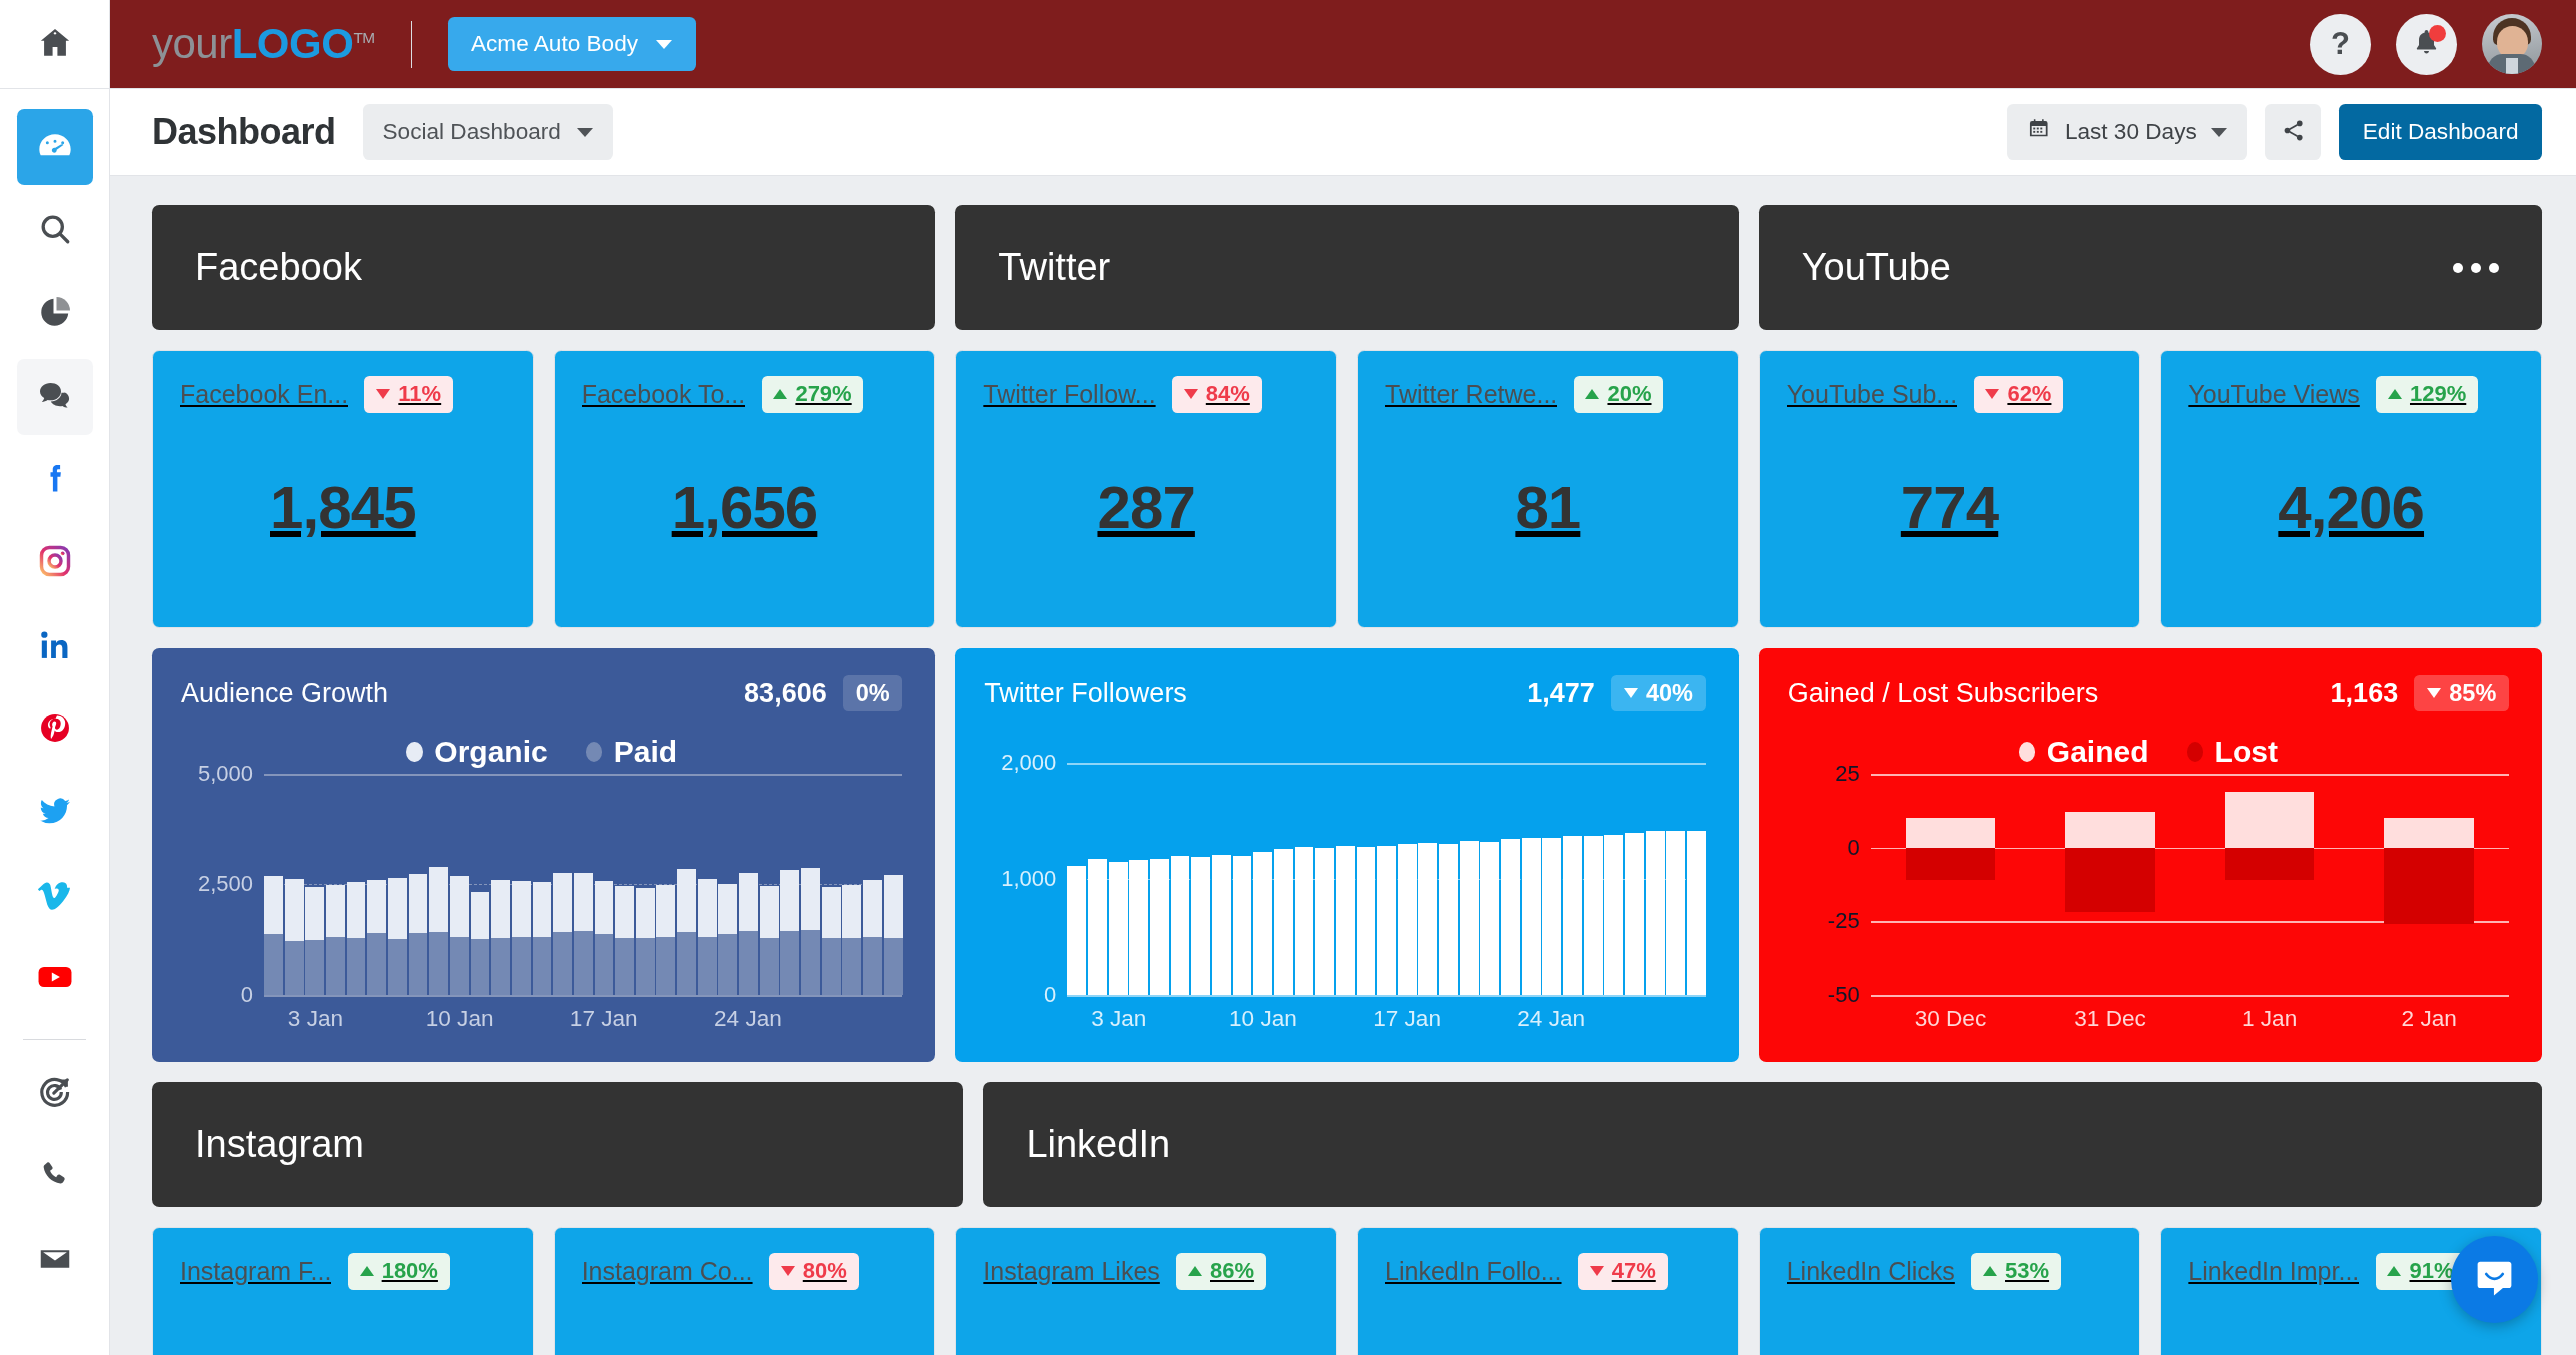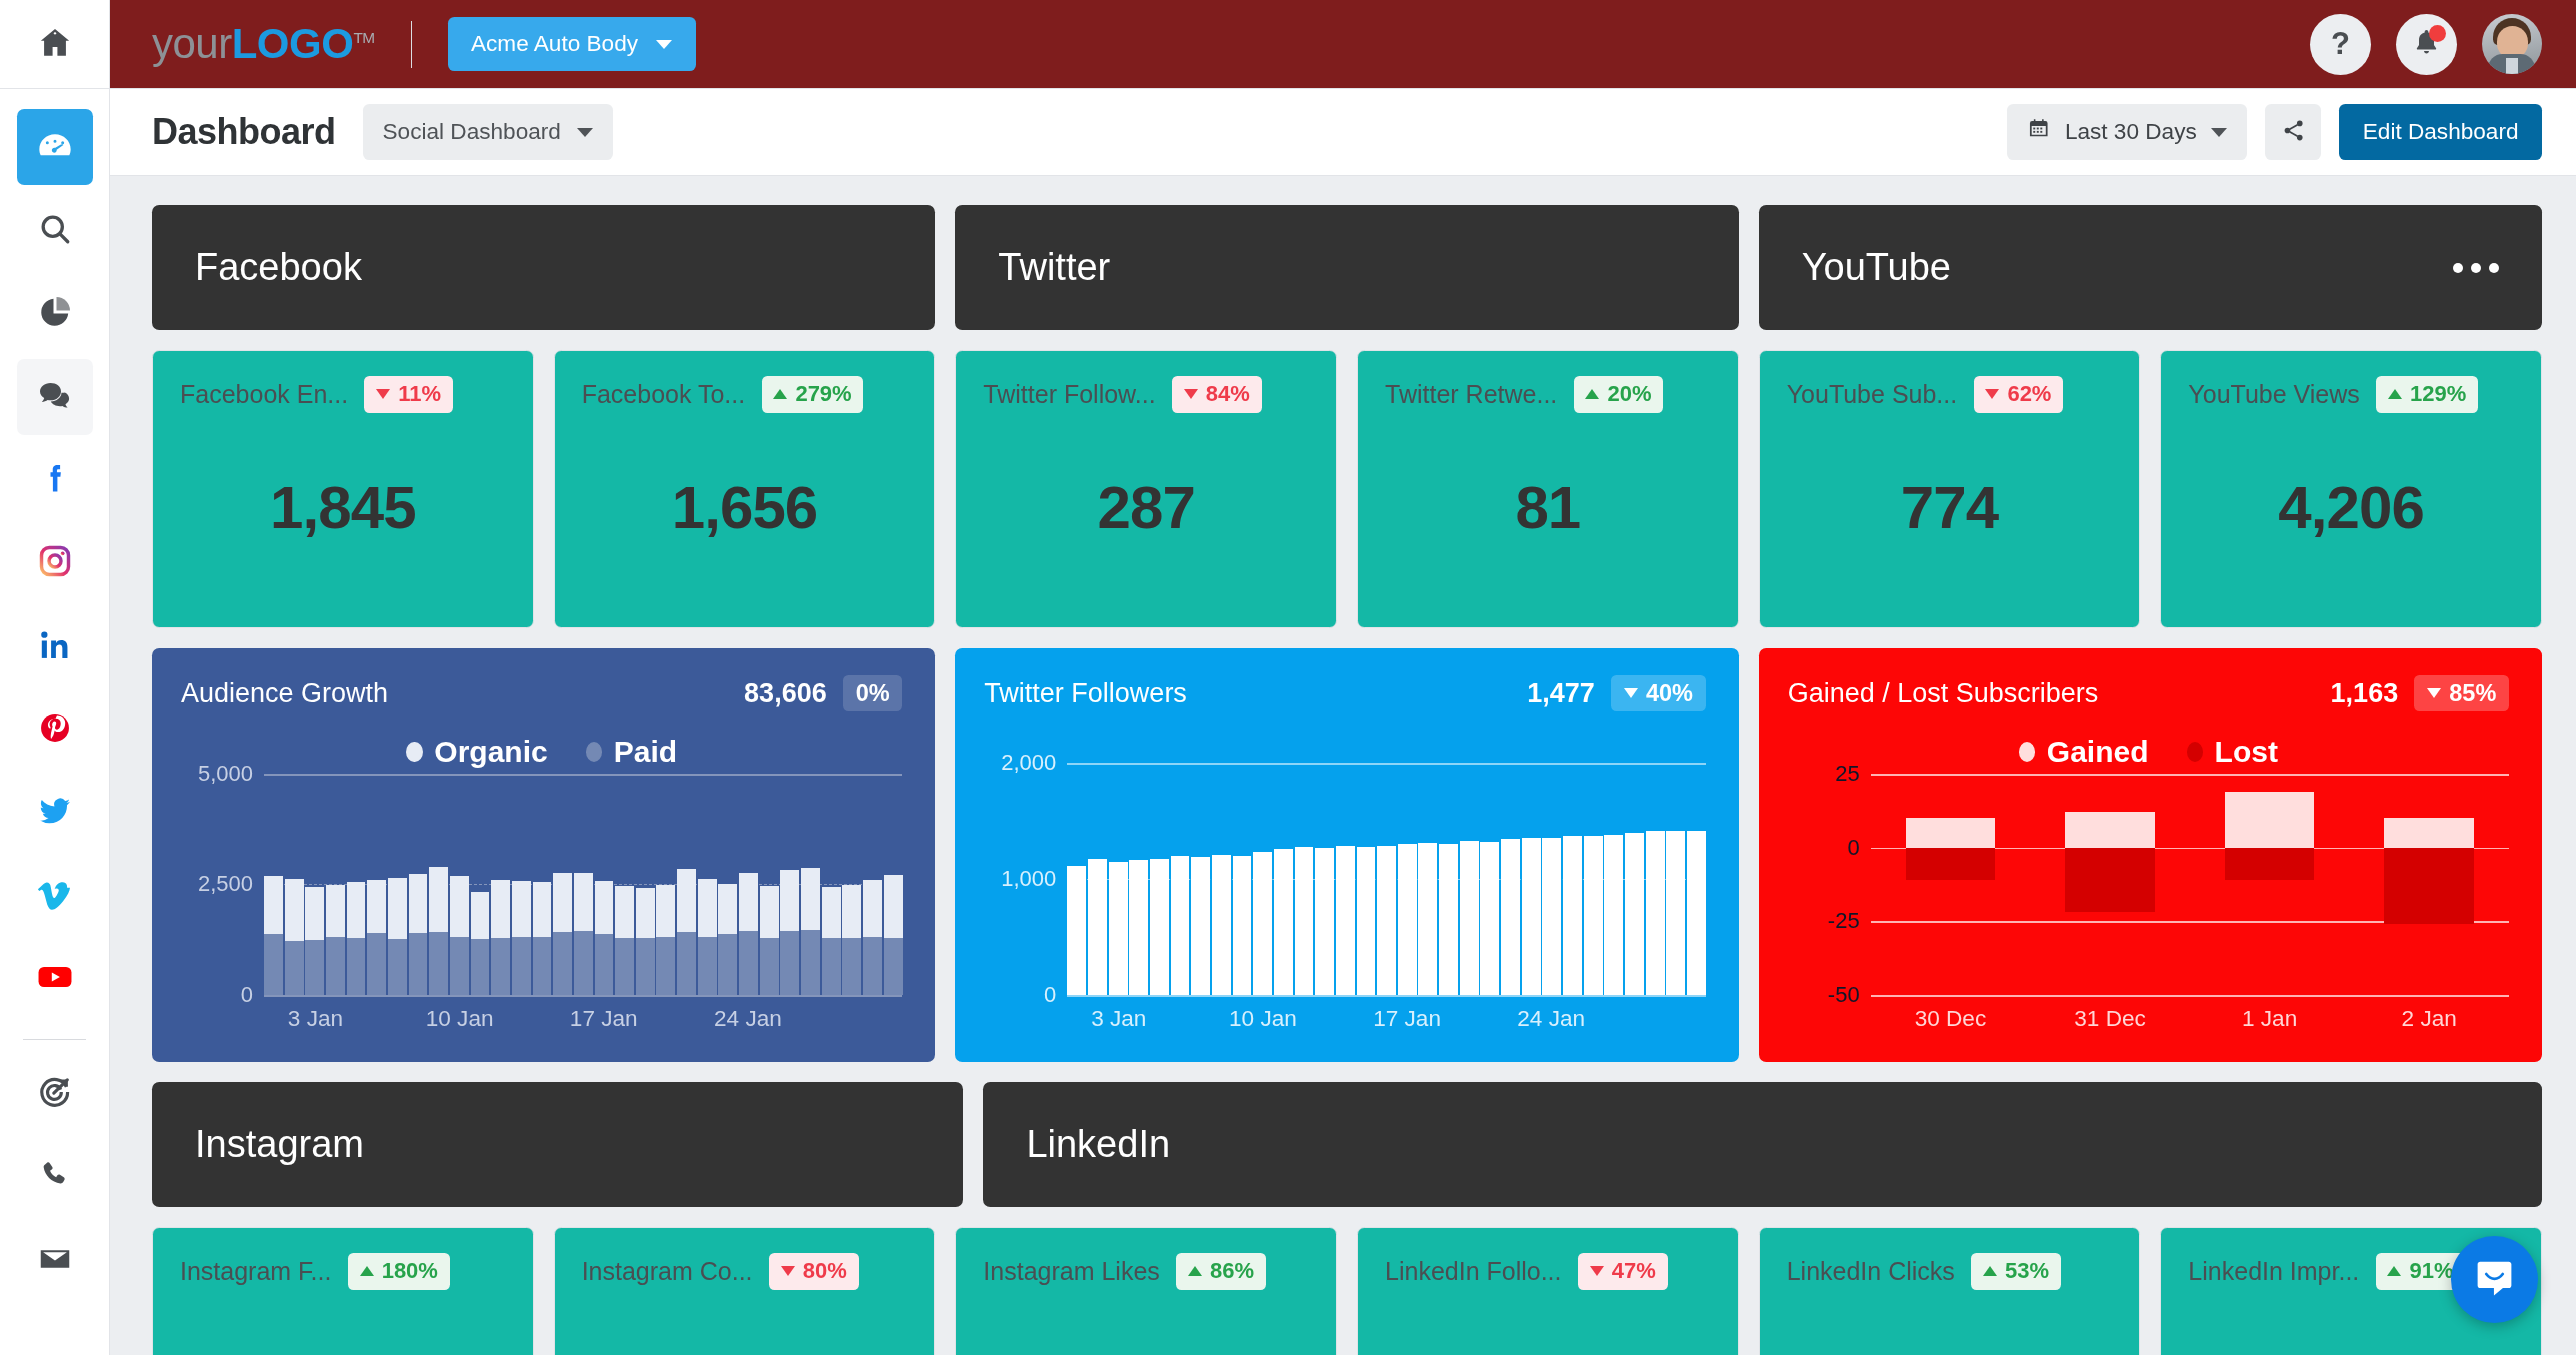--- a/index.html
+++ b/index.html
@@ -117,22 +117,22 @@
   .sec-bar {
     background: #333333; border-radius: 7.2px; height: 125px;
     display: flex; align-items: center; padding: 0 43px; color: #fff;
   }
   .sec-title { font-size: 38px; font-weight: 400; }
   .sec-dots { margin-left: auto; display: flex; gap: 8.1px; }
   .sec-dots i { width: 10px; height: 10px; border-radius: 50%; background: #fff; display:block; }
 
   
   .kpi {
-    background: #14b8a6; border: 0.9px solid #e0e3e7; border-radius: 7.2px;
-    height: 278px; padding: 25px 27px 0 27px; display: flex; flex-direction: column;
+    background: #0ea5e9; border: 0.9px solid #e0e3e7; border-radius: 7.2px;
+    height: 278px; padding: 25px 27px 0 27px; display: flex; flex-direction: column; text-decoration: underline;
   }
   .kpi-head { display: flex; align-items: center; gap: 16.3px; }
   .kpi-label {
     font-size: 25px; color: #4a4e52; white-space: nowrap; overflow: hidden;
     text-overflow: ellipsis; max-width: 217px;
   }
   .pill {
     border-radius: 5.4px; padding: 5.4px 11.8px; font-size: 22px; font-weight: 700;
     display: flex; align-items: center; gap: 8.1px; white-space: nowrap;
   }

